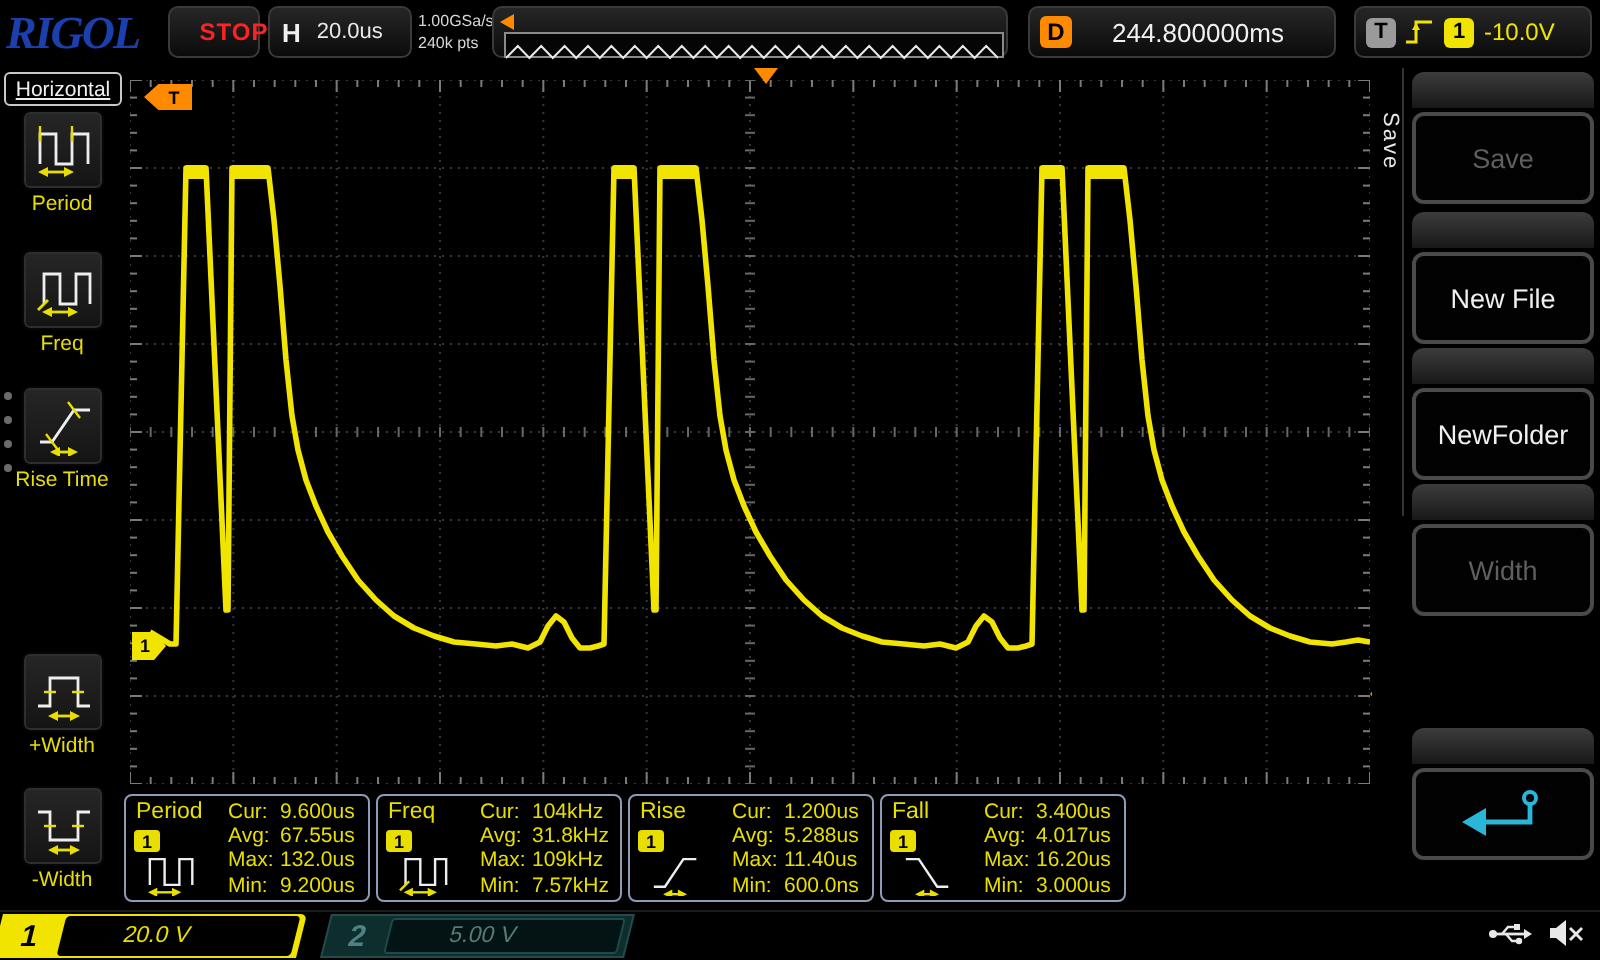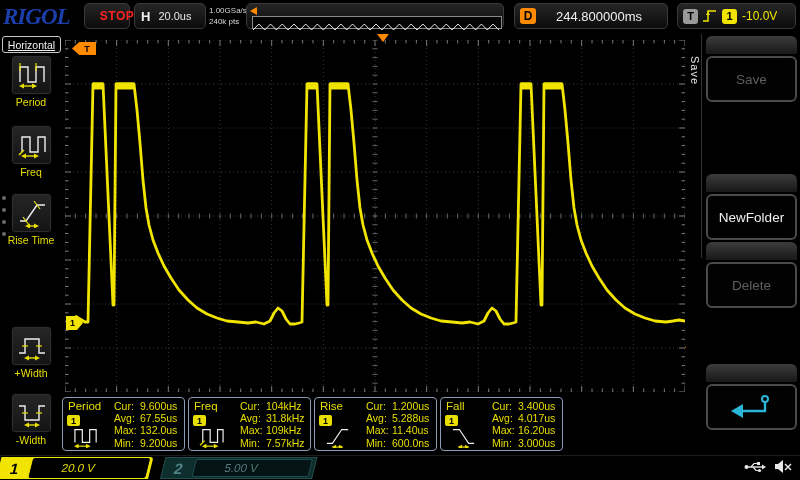--- a/index.html
+++ b/index.html
@@ -694,30 +694,36 @@
     <div id="save-tab">
       <span>Save</span>
     </div>
 
     <div class="rslot disabled" style="top:4px">
       <div class="rcap"></div>
       <div class="rbody">
           <span>Save</span>
         </div>
     </div>
+    <div class="rslot" style="top:74px">
+      <div class="rcap"></div>
+      <div class="rbody">
+          <span>New File</span>
+        </div>
+    </div>
     <div class="rslot" style="top:142px">
       <div class="rcap"></div>
       <div class="rbody">
           <span>NewFolder</span>
         </div>
     </div>
     <div class="rslot disabled" style="top:210px">
       <div class="rcap"></div>
       <div class="rbody">
-          <span>Delete</span>
+          <span>Width</span>
         </div>
     </div>
     <div class="rslot" style="top:332px">
       <div class="rcap"></div>
       <div class="rbody">
         <svg width="46" height="28" viewBox="0 0 46 28">
           <circle cx="36" cy="6" r="3" fill="none" stroke="#29b6d8" stroke-width="2"></circle>
           <polyline points="36,9 36,18 13,18" fill="none" stroke="#29b6d8" stroke-width="2.4"></polyline>
           <polygon points="14,11 14,25 2,18" fill="#29b6d8"></polygon>
         </svg>

